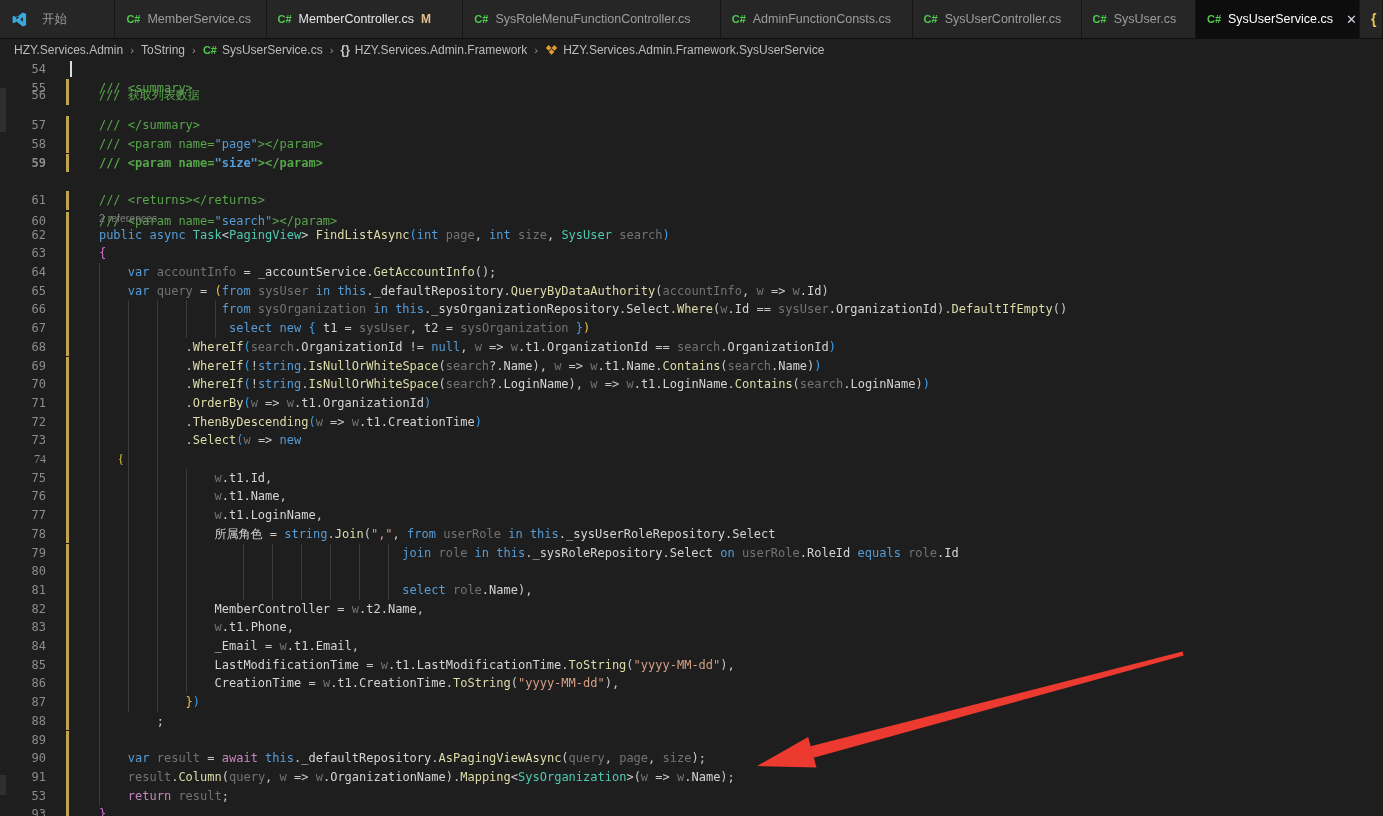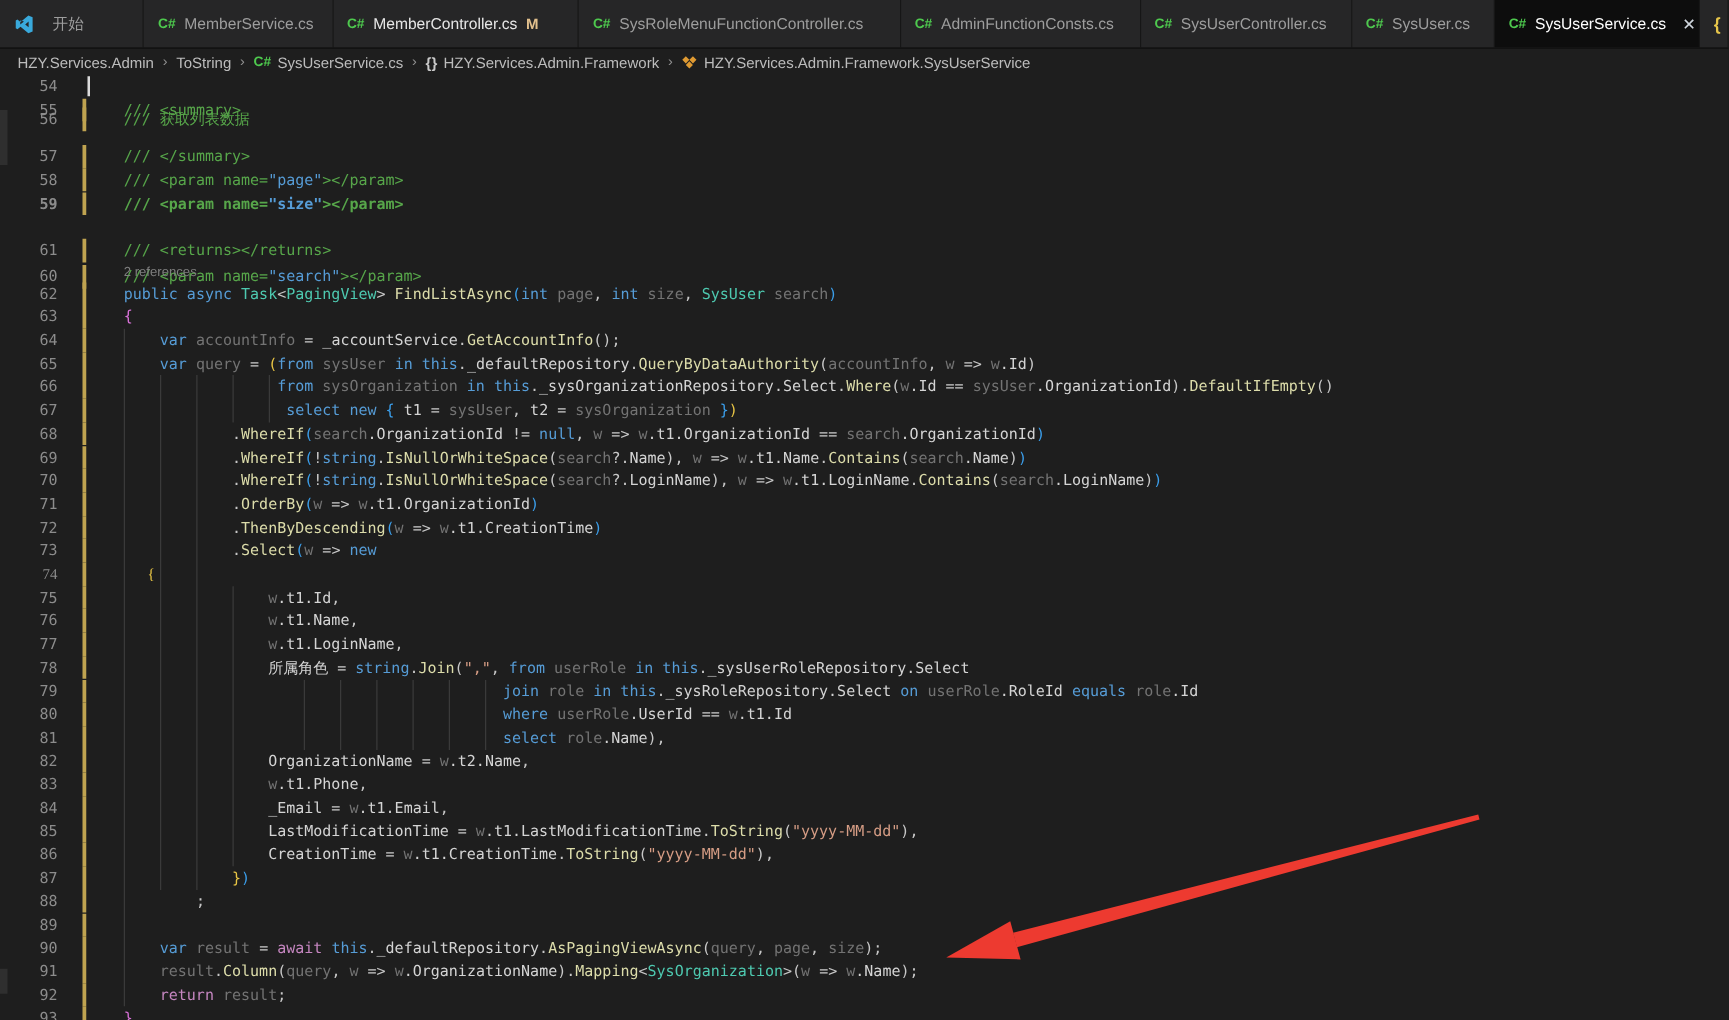--- a/index.html
+++ b/index.html
@@ -253,31 +253,30 @@
       <span class="txt">                    <span class="f">所属角色</span><span class="p"> = </span><span class="k">string</span><span class="p">.</span><span class="m">Join</span><span class="p">(</span><span class="s">","</span><span class="p">, </span><span class="k">from</span><span class="p"> </span><span class="v">userRole</span><span class="k"> in this</span><span class="p">.</span><span class="f">_sysUserRoleRepository.Select</span></span>
     </div>
     <div class="row" style="top: 483.5px;">
       <span class="ln">79</span>
       <span class="chbar"></span>
       <span class="txt">                                              <span class="k">join</span><span class="p"> </span><span class="v">role</span><span class="k"> in this</span><span class="p">.</span><span class="f">_sysRoleRepository.Select</span><span class="k"> on </span><span class="v">userRole</span><span class="f">.RoleId</span><span class="k"> equals </span><span class="v">role</span><span class="f">.Id</span></span>
     </div>
     <div class="row" style="top: 502.2px;">
       <span class="ln">80</span>
       <span class="chbar"></span>
-      <span class="txt">                                              <span class="k">where</span><span class="p"> </span><span class="v">userRole</span><span class="f">.UserId</span><span class="p"> == </span><span class="v">w</span><span class="f">.t1.Id</span></span>
     </div>
     <div class="row" style="top: 520.9px;">
       <span class="ln">81</span>
       <span class="chbar"></span>
       <span class="txt">                                              <span class="k">select</span><span class="p"> </span><span class="v">role</span><span class="f">.Name</span><span class="p">),</span></span>
     </div>
     <div class="row" style="top: 539.6px;">
       <span class="ln">82</span>
       <span class="chbar"></span>
-      <span class="txt">                    <span class="f">OrganizationName</span><span class="p"> = </span><span class="v">w</span><span class="f">.t2.Name</span><span class="p">,</span></span>
+      <span class="txt">                    <span class="f">MemberController</span><span class="p"> = </span><span class="v">w</span><span class="f">.t2.Name</span><span class="p">,</span></span>
     </div>
     <div class="row" style="top: 558.3px;">
       <span class="ln">83</span>
       <span class="chbar"></span>
       <span class="txt">                    <span class="v">w</span><span class="f">.t1.Phone</span><span class="p">,</span></span>
     </div>
     <div class="row" style="top: 577px;">
       <span class="ln">84</span>
       <span class="chbar"></span>
       <span class="txt">                    <span class="f">_Email</span><span class="p"> = </span><span class="v">w</span><span class="f">.t1.Email</span><span class="p">,</span></span>
@@ -311,21 +310,21 @@
       <span class="ln">90</span>
       <span class="chbar"></span>
       <span class="txt">        <span class="k">var</span><span class="p"> </span><span class="v">result</span><span class="p"> = </span><span class="c">await</span><span class="k"> this</span><span class="p">.</span><span class="f">_defaultRepository</span><span class="p">.</span><span class="m">AsPagingViewAsync</span><span class="p">(</span><span class="v">query</span><span class="p">, </span><span class="v">page</span><span class="p">, </span><span class="v">size</span><span class="p">);</span></span>
     </div>
     <div class="row" style="top: 707.9px; padding-left: 20px;">
       <span class="ln">91</span>
       <span class="chbar"></span>
       <span class="txt">        <span class="v">result</span><span class="p">.</span><span class="m">Column</span><span class="p">(</span><span class="v">query</span><span class="p">, </span><span class="v">w</span><span class="p"> =&gt; </span><span class="v">w</span><span class="f">.OrganizationName</span><span class="p">).</span><span class="m">Mapping</span><span class="p">&lt;</span><span class="t">SysOrganization</span><span class="p">&gt;(</span><span class="v">w</span><span class="p"> =&gt; </span><span class="v">w</span><span class="f">.Name</span><span class="p">);</span></span>
     </div>
     <div class="row" style="top: 726.6px;">
-      <span class="ln">92</span>
+      <span class="ln">53</span>
       <span class="chbar"></span>
       <span class="txt">        <span class="c">return</span><span class="p"> </span><span class="v">result</span><span class="p">;</span></span>
     </div>
     <div class="row" style="top: 745.3px;">
       <span class="ln">93</span>
       <span class="chbar"></span>
       <span class="txt">    <span class="b1">}</span></span>
     </div>
     <div class="guide" style="left: 98.9064px; top: 203px; height: 542.3px;"></div>
     <div class="guide" style="left: 127.813px; top: 240.4px; height: 411.4px;"></div>

